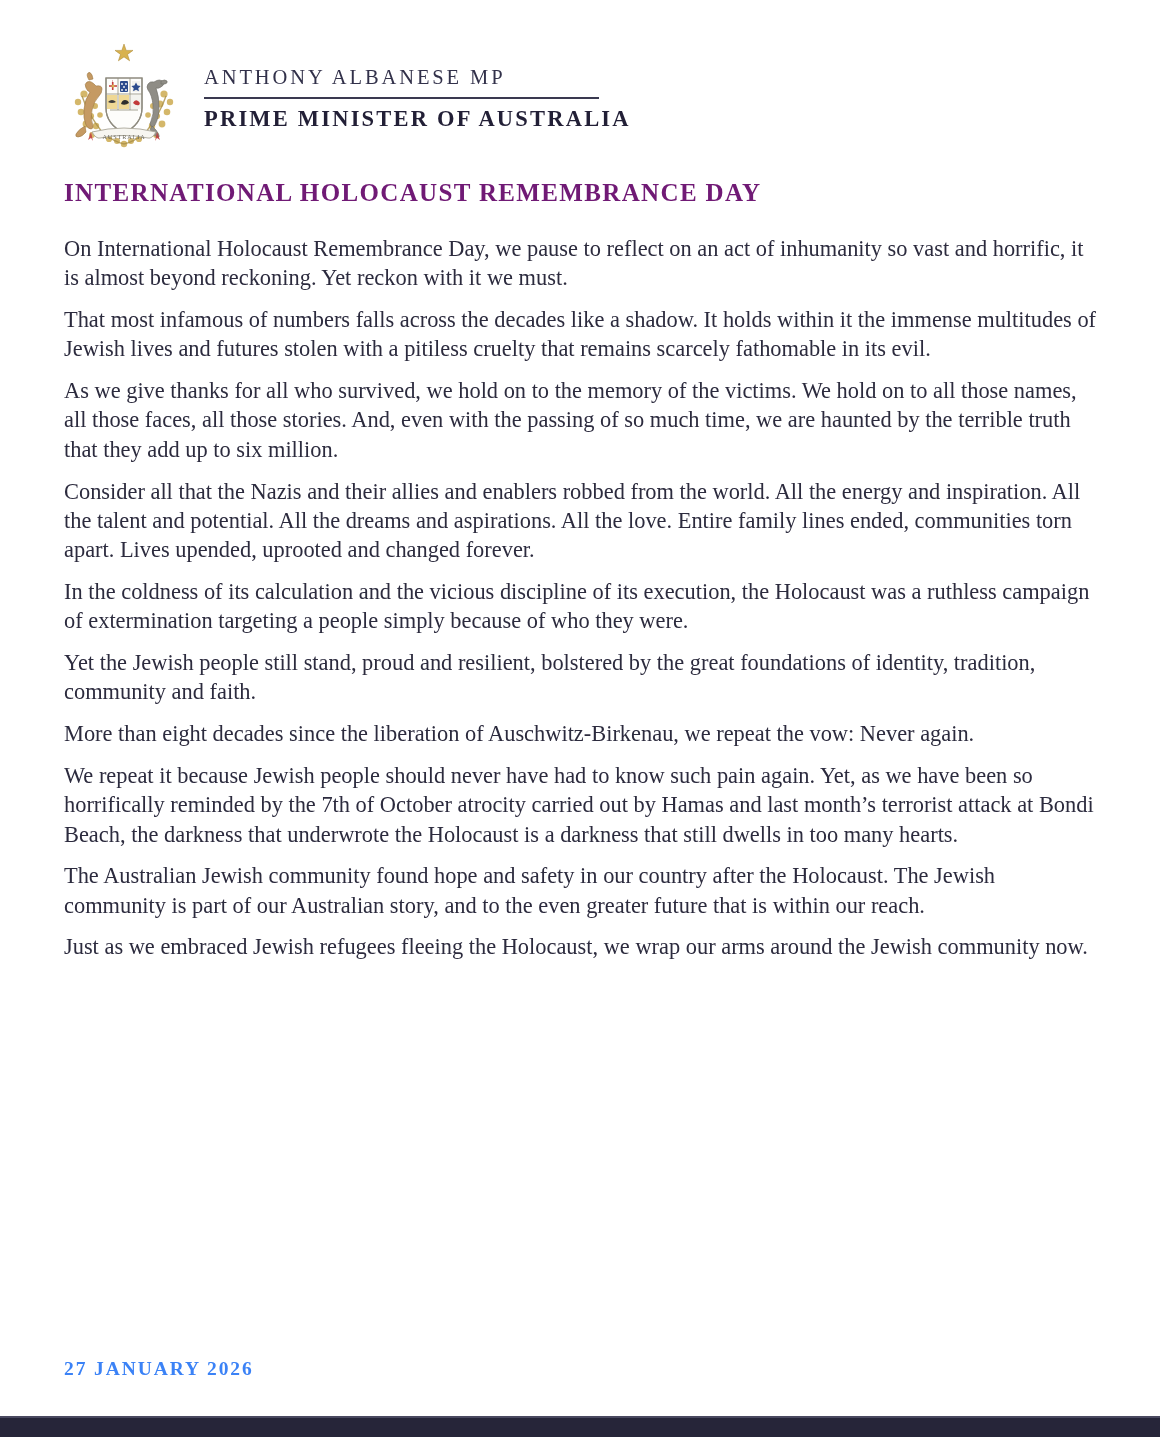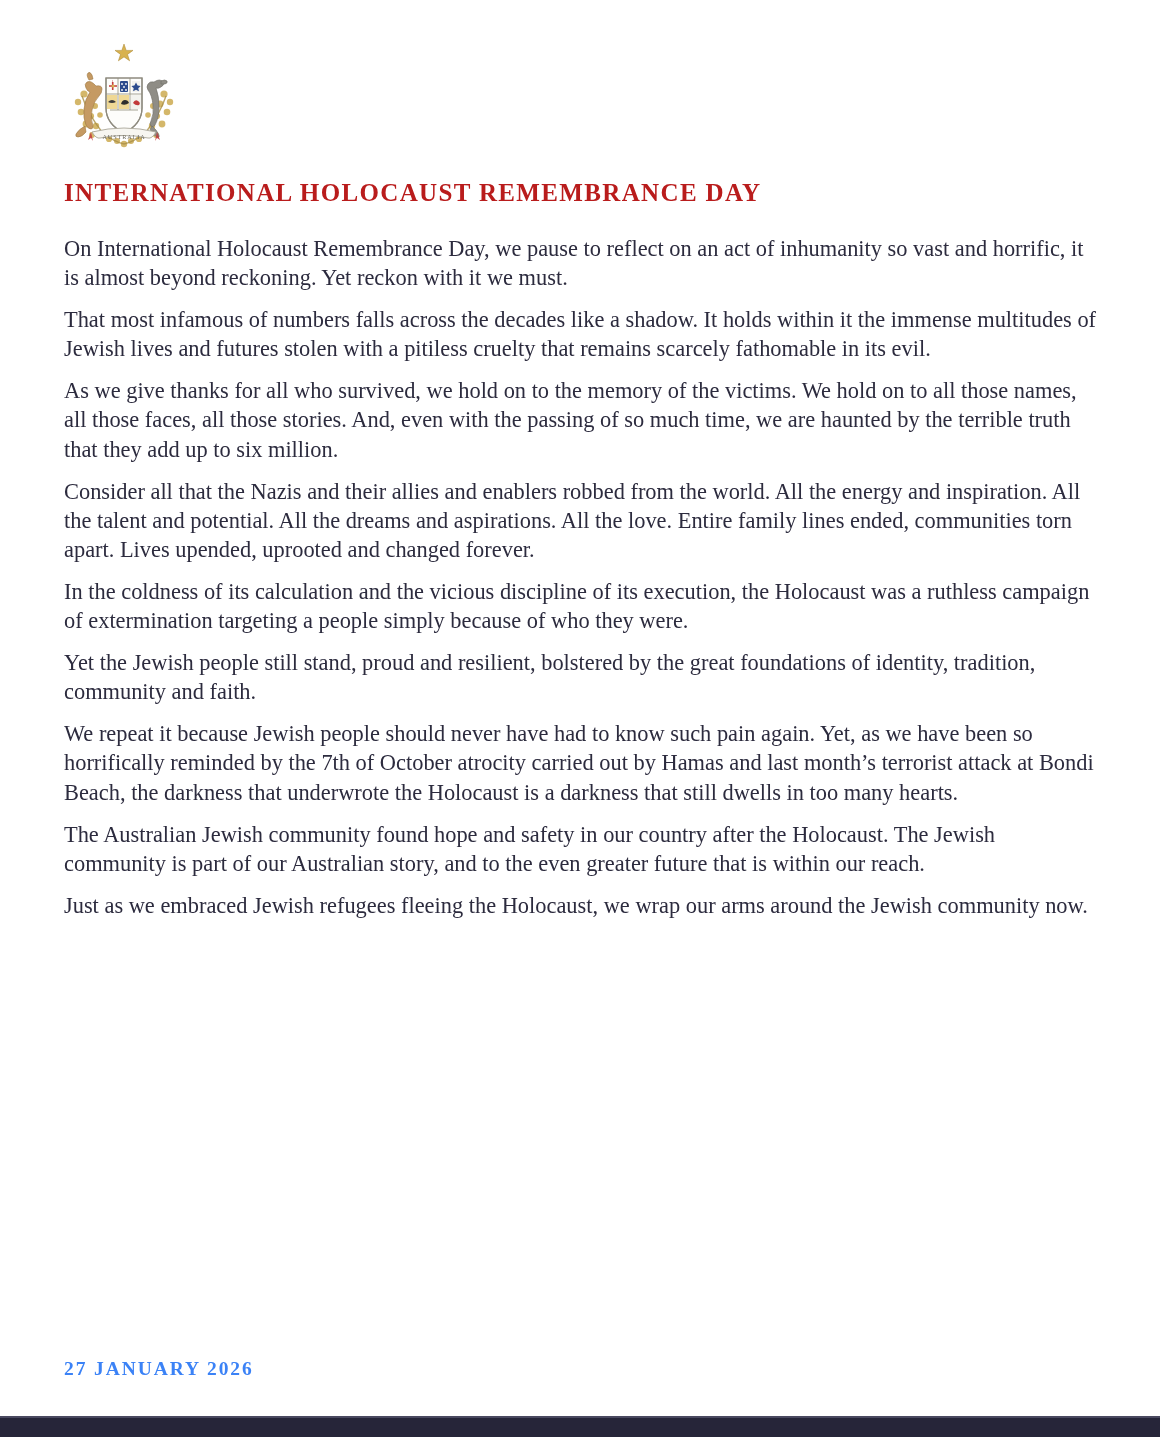--- a/index.html
+++ b/index.html
@@ -67,21 +67,21 @@
   #doc {
     position: absolute;
     left: 64px;
     top: 178px;
     width: 1036px;
   }
   #doc-title {
     font-size: 25px;
     font-weight: bold;
     letter-spacing: 1.35px;
-    color: #b91c1c;
+    color: #701a75;
     margin: 0 0 26px 0;
     line-height: 1.2;
   }
   .para {
     font-size: 22.4px;
     line-height: 29.3px;
     color: #2c2b3e;
     margin: 0 0 12.5px 0;
     text-align: left;
   }
@@ -228,31 +228,37 @@
         <text x="62" y="98.6" text-anchor="middle" font-family="'Liberation Serif', serif" font-size="6.2" letter-spacing="0.9" fill="#6e6b5f">AUSTRALIA</text>
       </g>
 
       <g fill="#c23b3b" opacity="0.85">
         <path d="M29,92 l-3,8 3,-2 2,3 z"></path>
         <path d="M95,92 l3,8 -3,-2 -2,3 z"></path>
       </g>
     </svg>
   </div>
 
+  <div id="letterhead-text">
+    <div id="lh-name">ANTHONY ALBANESE MP</div>
+    <div id="lh-rule"></div>
+    <div id="lh-role">PRIME MINISTER OF AUSTRALIA</div>
+  </div>
 </div>
 
 <div id="doc">
   <h1 id="doc-title">INTERNATIONAL HOLOCAUST REMEMBRANCE DAY</h1>
 
   <p class="para">On International Holocaust Remembrance Day, we pause to reflect on an act of inhumanity so vast and horrific, it is almost beyond reckoning. Yet reckon with it we must.</p>
   <p class="para">That most infamous of numbers falls across the decades like a shadow. It holds within it the immense multitudes of Jewish lives and futures stolen with a pitiless cruelty that remains scarcely fathomable in its evil.</p>
   <p class="para">As we give thanks for all who survived, we hold on to the memory of the victims. We hold on to all those names, all those faces, all those stories. And, even with the passing of so much time, we are haunted by the terrible truth that they add up to six million.</p>
   <p class="para">Consider all that the Nazis and their allies and enablers robbed from the world. All the energy and inspiration. All the talent and potential. All the dreams and aspirations. All the love. Entire family lines ended, communities torn apart. Lives upended, uprooted and changed forever.</p>
   <p class="para">In the coldness of its calculation and the vicious discipline of its execution, the Holocaust was a ruthless campaign of extermination targeting a people simply because of who they were.</p>
   <p class="para">Yet the Jewish people still stand, proud and resilient, bolstered by the great foundations of identity, tradition, community and faith.</p>
+  <p class="para">More than eight decades since the liberation of Auschwitz-Birkenau, we repeat the vow: Never again.</p>
   <p class="para">We repeat it because Jewish people should never have had to know such pain again. Yet, as we have been so horrifically reminded by the 7th of October atrocity carried out by Hamas and last month’s terrorist attack at Bondi Beach, the darkness that underwrote the Holocaust is a darkness that still dwells in too many hearts.</p>
   <p class="para">The Australian Jewish community found hope and safety in our country after the Holocaust. The Jewish community is part of our Australian story, and to the even greater future that is within our reach.</p>
   <p class="para">Just as we embraced Jewish refugees fleeing the Holocaust, we wrap our arms around the Jewish community now.</p>
 </div>
 
 <div id="doc-date">27 JANUARY 2026</div>
 
 <div id="footer-bar"></div>
 
 </body></html>

